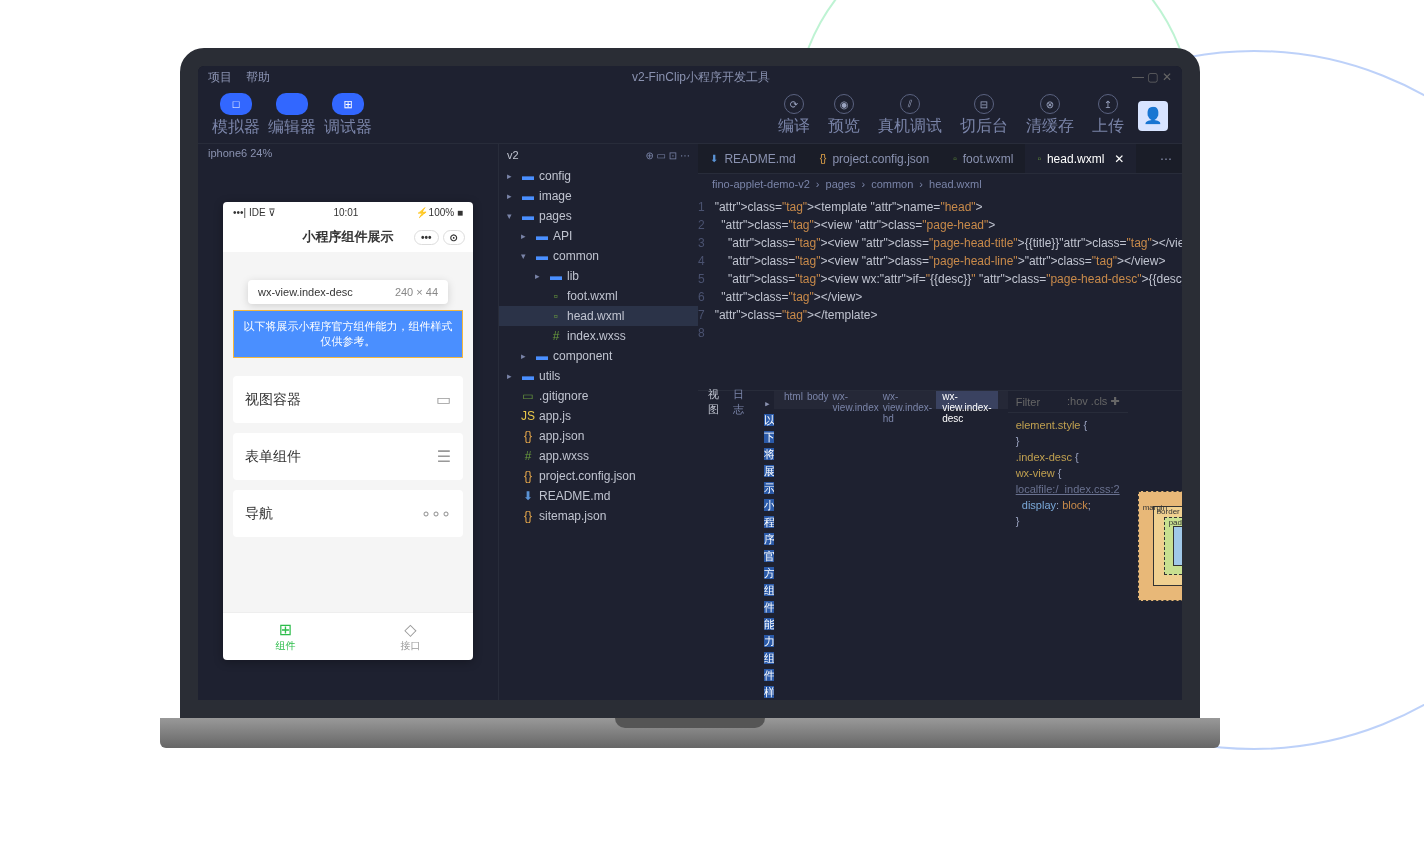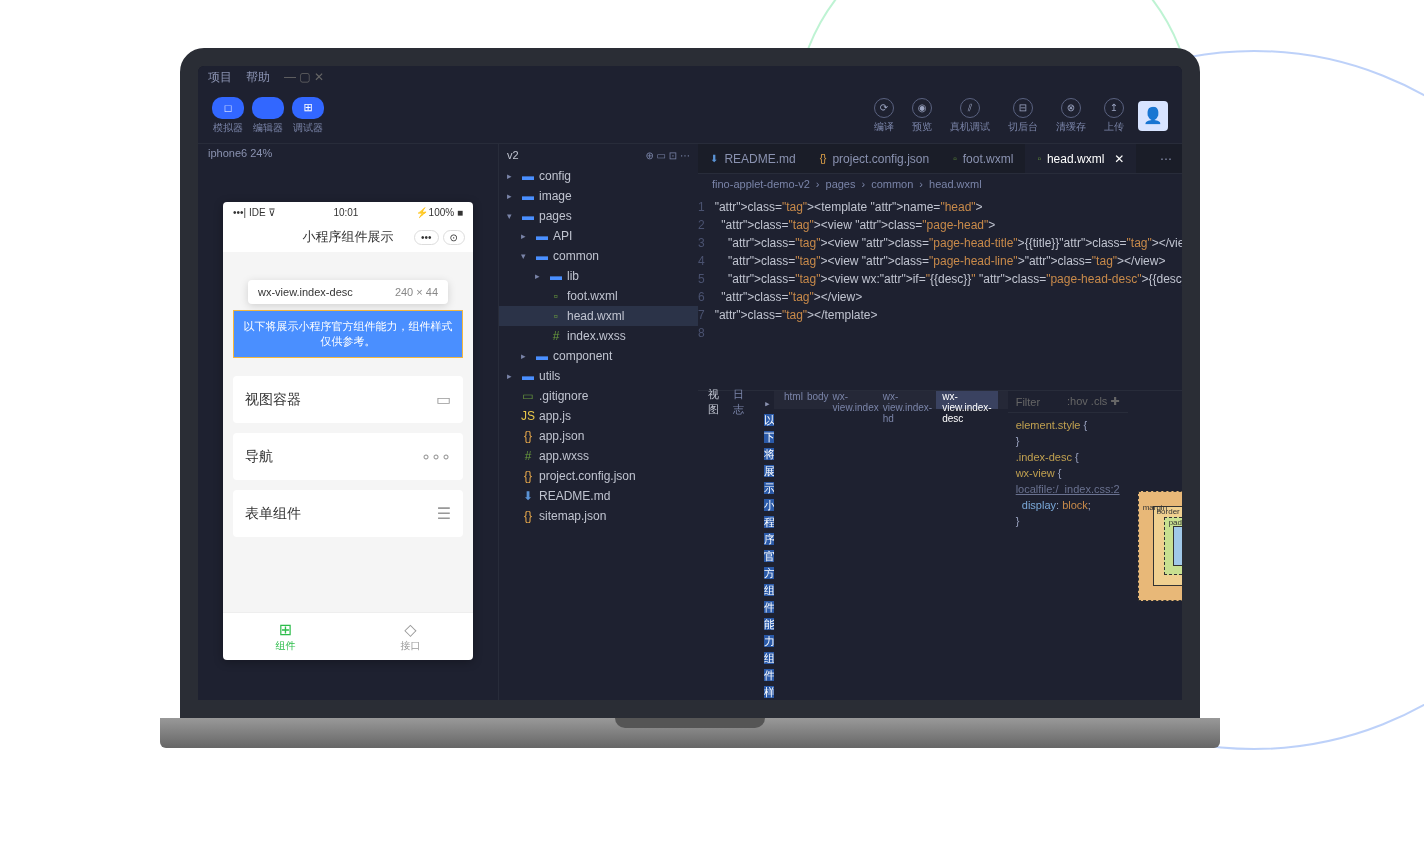--- a/index.html
+++ b/index.html
@@ -12,32 +12,32 @@
 .laptop-base{width:1060px;height:30px;background:linear-gradient(180deg,#999,#666);border-radius:0 0 6px 6px;position:relative}
 .laptop-notch{position:absolute;top:0;left:50%;transform:translateX(-50%);width:150px;height:10px;background:#555;border-radius:0 0 10px 10px}
 .ide{width:100%;height:100%;display:flex;flex-direction:column;font-size:12px;color:#c0c4d0}
 .menubar{height:22px;background:#1e2130;display:flex;align-items:center;padding:0 10px;gap:14px;font-size:12px;color:#8a92b0}
 .menubar .title{flex:1;text-align:center;color:#8a92b0}
 .win-controls{display:flex;gap:8px;color:#666}
 .toolbar{height:56px;background:#1e2130;display:flex;align-items:center;padding:0 14px;border-bottom:1px solid #282c3a}
 .tool-left{display:flex;gap:8px}
 .tool-btn{display:flex;flex-direction:column;align-items:center;gap:2px}
 .tool-icon{width:32px;height:22px;background:#3267ff;border-radius:10px;display:flex;align-items:center;justify-content:center;color:#fff;font-size:11px}
-.tool-label{font-size:10px;color:#7a84a8}
+.tool-label{font-size:16px;color:#7a84a8}
 .tool-right{margin-left:auto;display:flex;gap:18px}
 .tool-action{display:flex;flex-direction:column;align-items:center;gap:2px;color:#9aa3c0}
 .tool-action-icon{width:20px;height:20px;border:1px solid #5a6280;border-radius:50%;display:flex;align-items:center;justify-content:center;font-size:10px}
 .avatar{width:30px;height:30px;background:#d8e4ff;border-radius:4px;margin-left:14px;display:flex;align-items:center;justify-content:center;font-size:16px}
 .main{flex:1;display:flex;min-height:0}
 .sim-panel{width:300px;background:#1e2130;display:flex;flex-direction:column}
 .sim-header{height:22px;padding:0 10px;display:flex;align-items:center;font-size:11px;color:#8a92b0}
 .sim-body{flex:1;display:flex;align-items:flex-start;justify-content:center;padding:40px 0}
 .phone{width:250px;background:#fff;border-radius:4px;color:#333;box-shadow:0 2px 10px rgba(0,0,0,.3)}
 .phone-status{height:20px;display:flex;align-items:center;justify-content:space-between;padding:0 10px;font-size:10px}
-.phone-nav{height:30px;display:flex;align-items:center;justify-content:center;position:relative;font-size:13px;font-weight:400}
+.phone-nav{height:30px;display:flex;align-items:center;justify-content:center;position:relative;font-size:13px;font-weight:700}
 .phone-nav-right{position:absolute;right:8px;display:flex;gap:4px;align-items:center}
 .phone-nav-right span{border:1px solid #ddd;border-radius:10px;padding:1px 6px;font-size:10px}
 .phone-content{padding:10px;background:#f5f5f5;min-height:360px}
 .tooltip{background:#fff;border-radius:4px;padding:6px 10px;font-size:11px;box-shadow:0 2px 8px rgba(0,0,0,.15);margin:18px auto 6px;width:200px;display:flex;justify-content:space-between}
 .tooltip .el{color:#333;font-weight:500}
 .tooltip .sz{color:#888}
 .highlighted{background:#4a8fff;color:#fff;padding:8px;font-size:11px;text-align:center;border:1px solid #f4b73e;margin-bottom:18px}
 .list-item{background:#fff;padding:14px 12px;margin-bottom:10px;border-radius:4px;display:flex;justify-content:space-between;align-items:center;font-size:14px}
 .list-icon{color:#999;font-size:16px}
 .phone-tabs{height:48px;display:flex;border-top:1px solid #eee}
@@ -96,20 +96,21 @@
 <div class="bg-curve-blue"></div>
 
 <div class="laptop">
   <div class="laptop-screen">
     <div class="laptop-camera"></div>
     <div class="ide">
 
       <div class="menubar">
         <span>项目</span>
         <span>帮助</span>
+        <span class="title">v2-FinClip小程序开发工具</span>
         <div class="win-controls">— ▢ ✕</div>
       </div>
 
       <div class="toolbar">
         <div class="tool-left" id="tool-left">
             <div class="tool-btn">
               <div class="tool-icon">□</div>
               <div class="tool-label">模拟器</div>
             </div>
             <div class="tool-btn">
@@ -172,26 +173,26 @@
                   <span class="el">wx-view.index-desc</span>
                   <span class="sz">240 × 44</span>
                 </div>
                 <div class="highlighted">以下将展示小程序官方组件能力，组件样式仅供参考。</div>
                 <div id="sim-list">
                     <div class="list-item">
                       <span>视图容器</span>
                       <span class="list-icon">▭</span>
                     </div>
                     <div class="list-item">
+                      <span>表单组件</span>
+                      <span class="list-icon">☰</span>
+                    </div>
+                    <div class="list-item">
                       <span>导航</span>
                       <span class="list-icon">∘∘∘</span>
-                    </div>
-                    <div class="list-item">
-                      <span>表单组件</span>
-                      <span class="list-icon">☰</span>
                     </div>
                   </div>
               </div>
               <div class="phone-tabs" id="phone-tabs">
                   <div class="phone-tab active">
                     <div style="font-size:16px">⊞</div>
                     <div>组件</div>
                   </div>
                   <div class="phone-tab ">
                     <div style="font-size:16px">◇</div>

